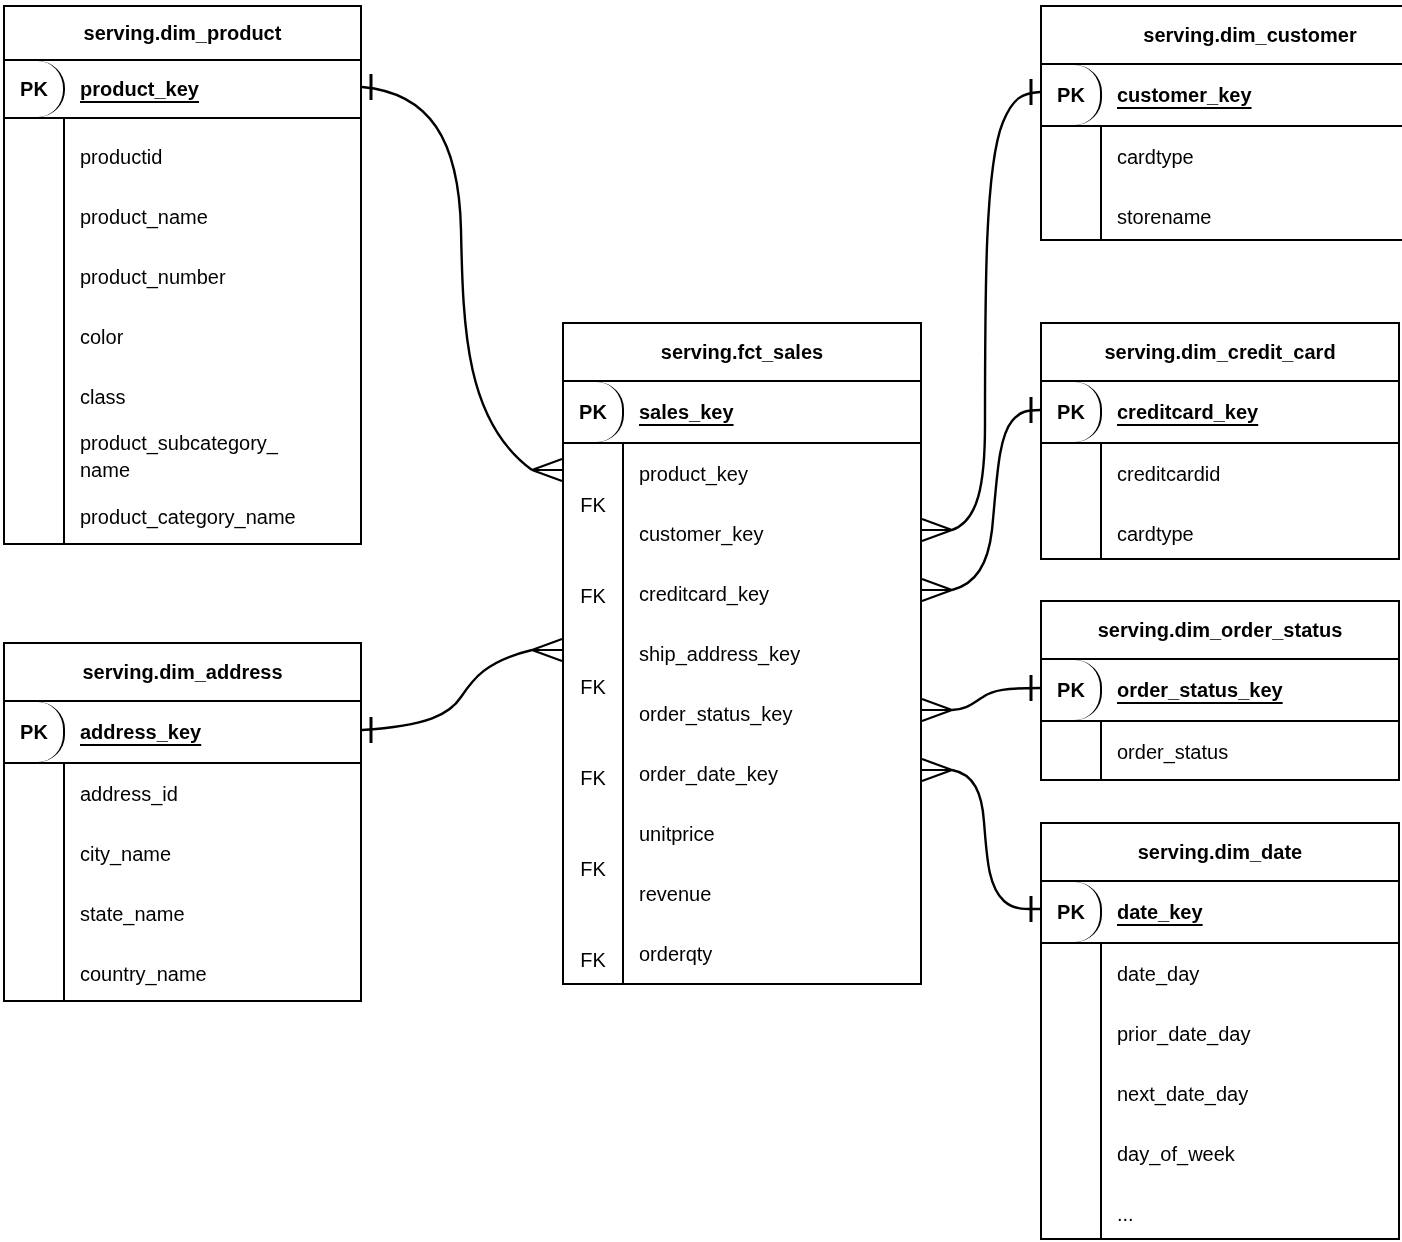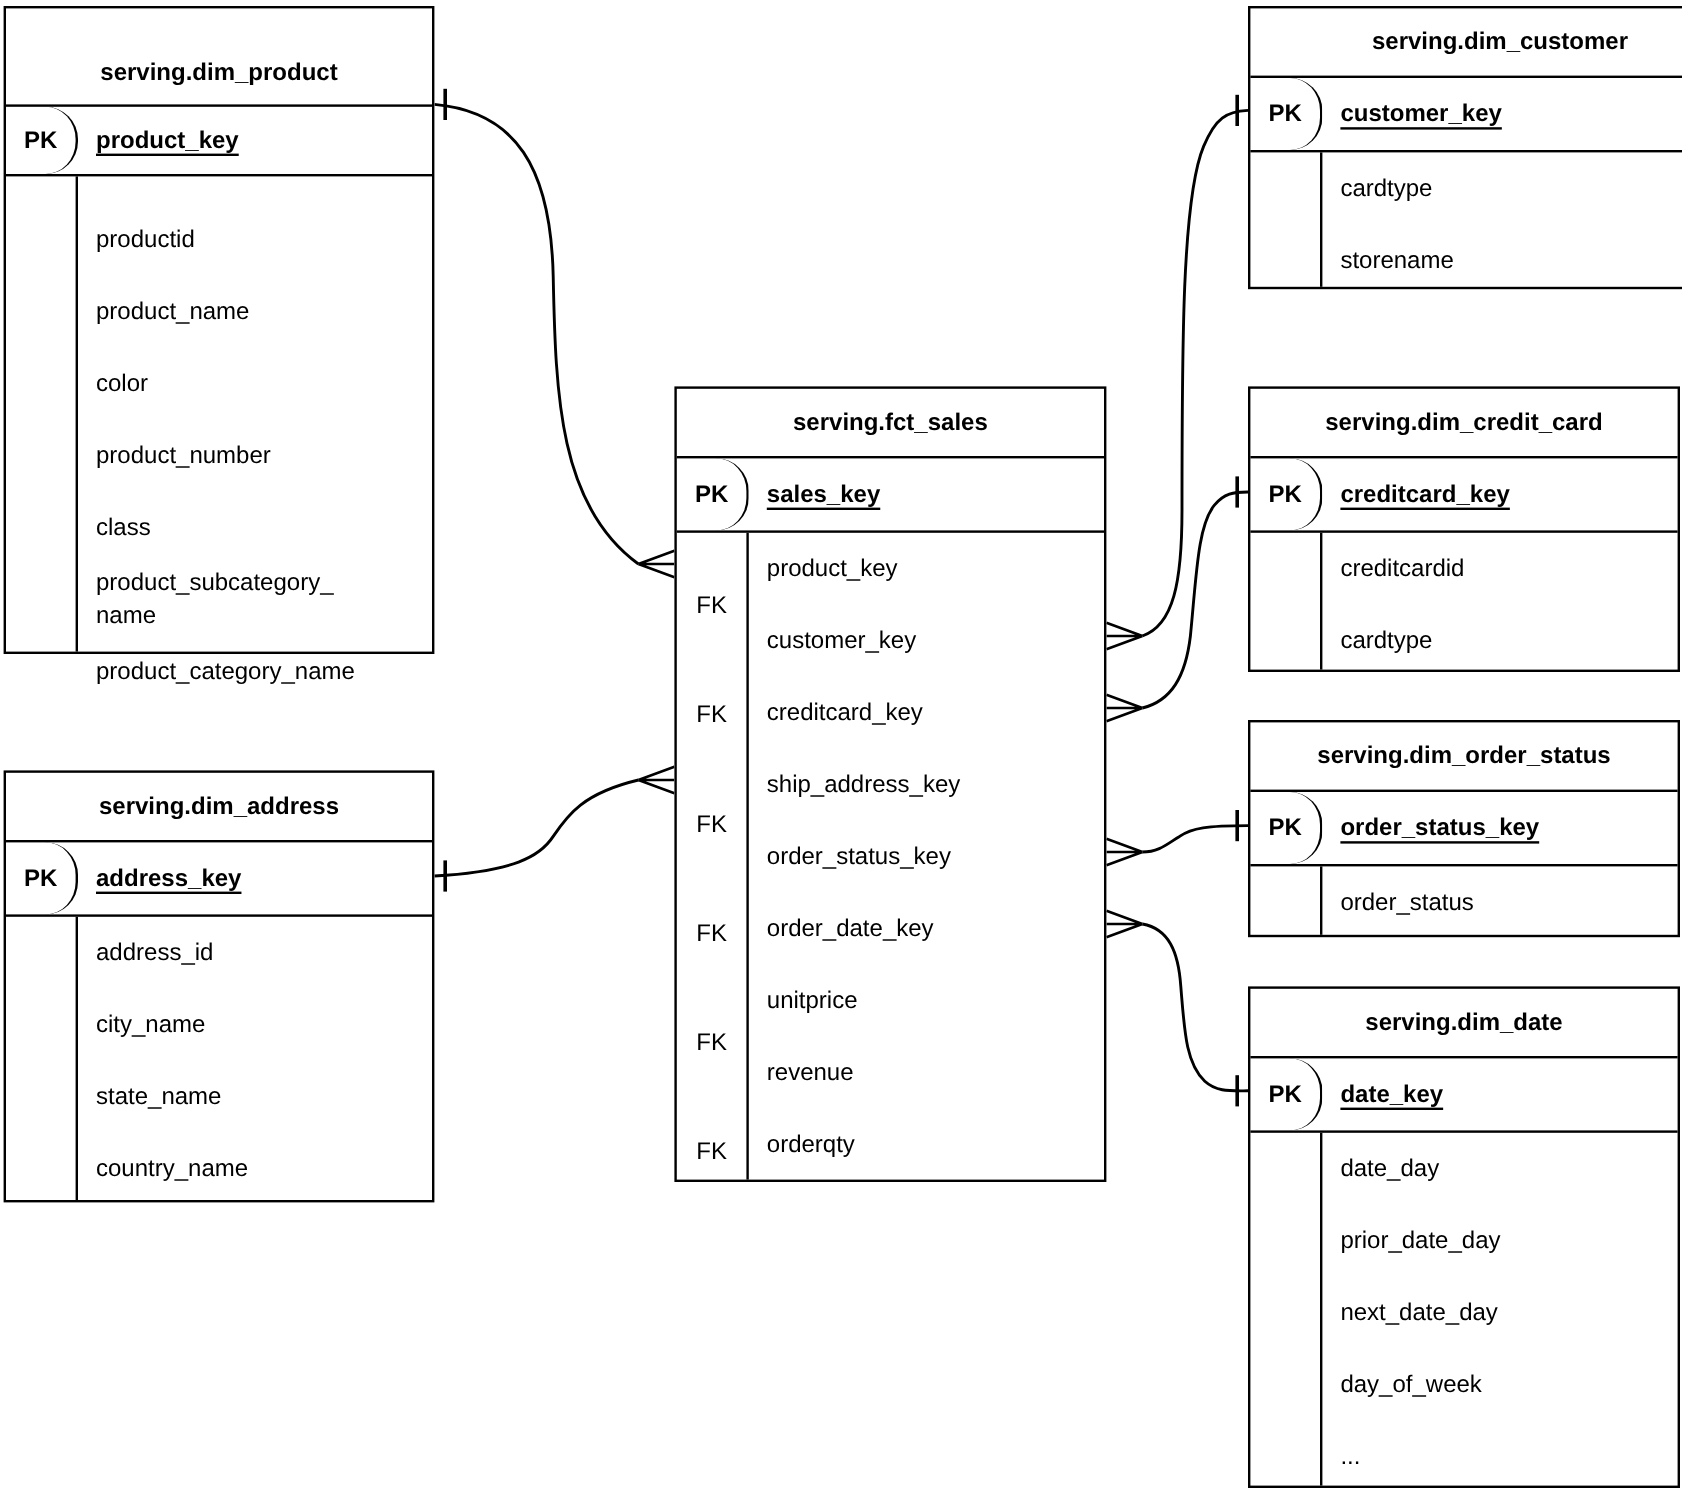--- a/index.html
+++ b/index.html
@@ -74,24 +74,24 @@
     display:flex; align-items:center;
     padding-left:15px;
     font-size:20px;
     line-height:27px;
   }
   .f-row.wrap-narrow span {
     display:block;
     max-width:203px;
     word-break:break-all;
   }
-  .pad8 { padding-top:23px; }
+  .pad8 { padding-top:8px; }
   
   #tbl-product       { left:3px;    top:5px;   width:359px; height:540px; }
-  #tbl-product .t-title { height:52px;margin-top:28px; }
+  #tbl-product .t-title { height:52px; }
   #tbl-product .p-row   { height:56px; }
   #tbl-customer      { left:1040px; top:5px;   width:420px; height:236px; }
   #tbl-fct           { left:562px;  top:322px; width:360px; height:663px; }
   #tbl-credit        { left:1040px; top:322px; width:360px; height:238px; }
   #tbl-status        { left:1040px; top:600px; width:360px; height:181px; }
   #tbl-date          { left:1040px; top:822px; width:360px; height:418px; }
   #tbl-address       { left:3px;    top:642px; width:359px; height:360px; }
   .t-title.std { height:56px; }
   .p-row.std   { height:60px; }
 </style>
@@ -143,22 +143,22 @@
     <div class="t-title">serving.dim_product</div>
     <div class="p-row">
       <div class="k-cell pk-tag">PK</div>
       <div class="f-cell pk-field">product_key</div>
     </div>
     <div class="t-body">
       <div class="k-col"></div>
       <div class="f-col pad8">
         <div class="f-row">productid</div>
         <div class="f-row">product_name</div>
+        <div class="f-row">product_number</div>
         <div class="f-row">color</div>
-        <div class="f-row">product_number</div>
         <div class="f-row">class</div>
         <div class="f-row wrap-narrow">
             <span>product_subcategory_name</span>
           </div>
         <div class="f-row">product_category_name</div>
       </div>
     </div>
   </div>
 
   <div class="table" id="tbl-customer">

